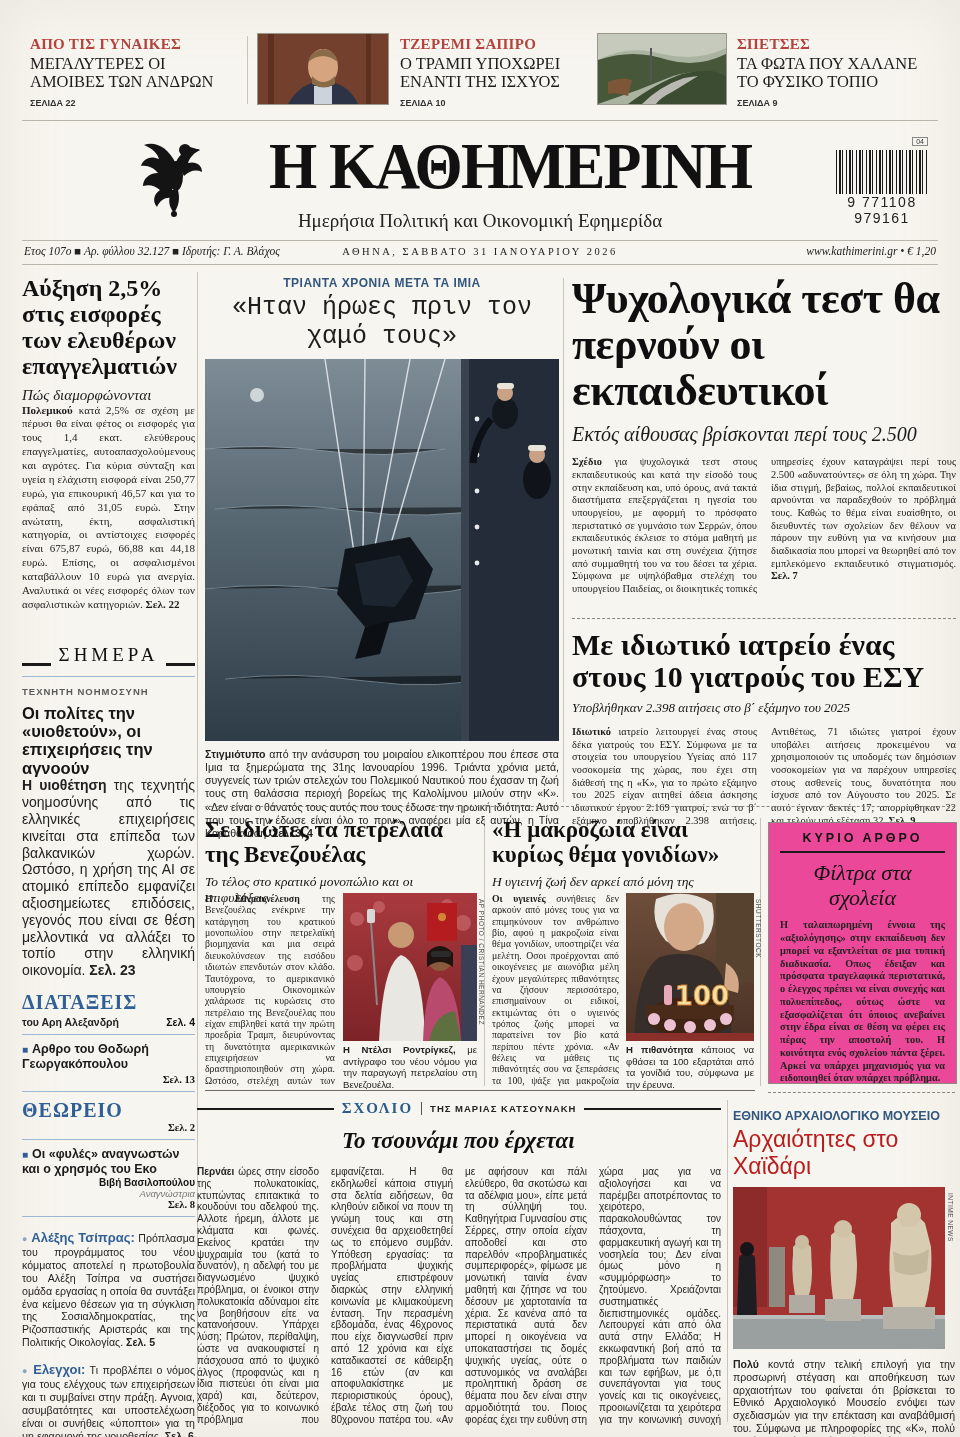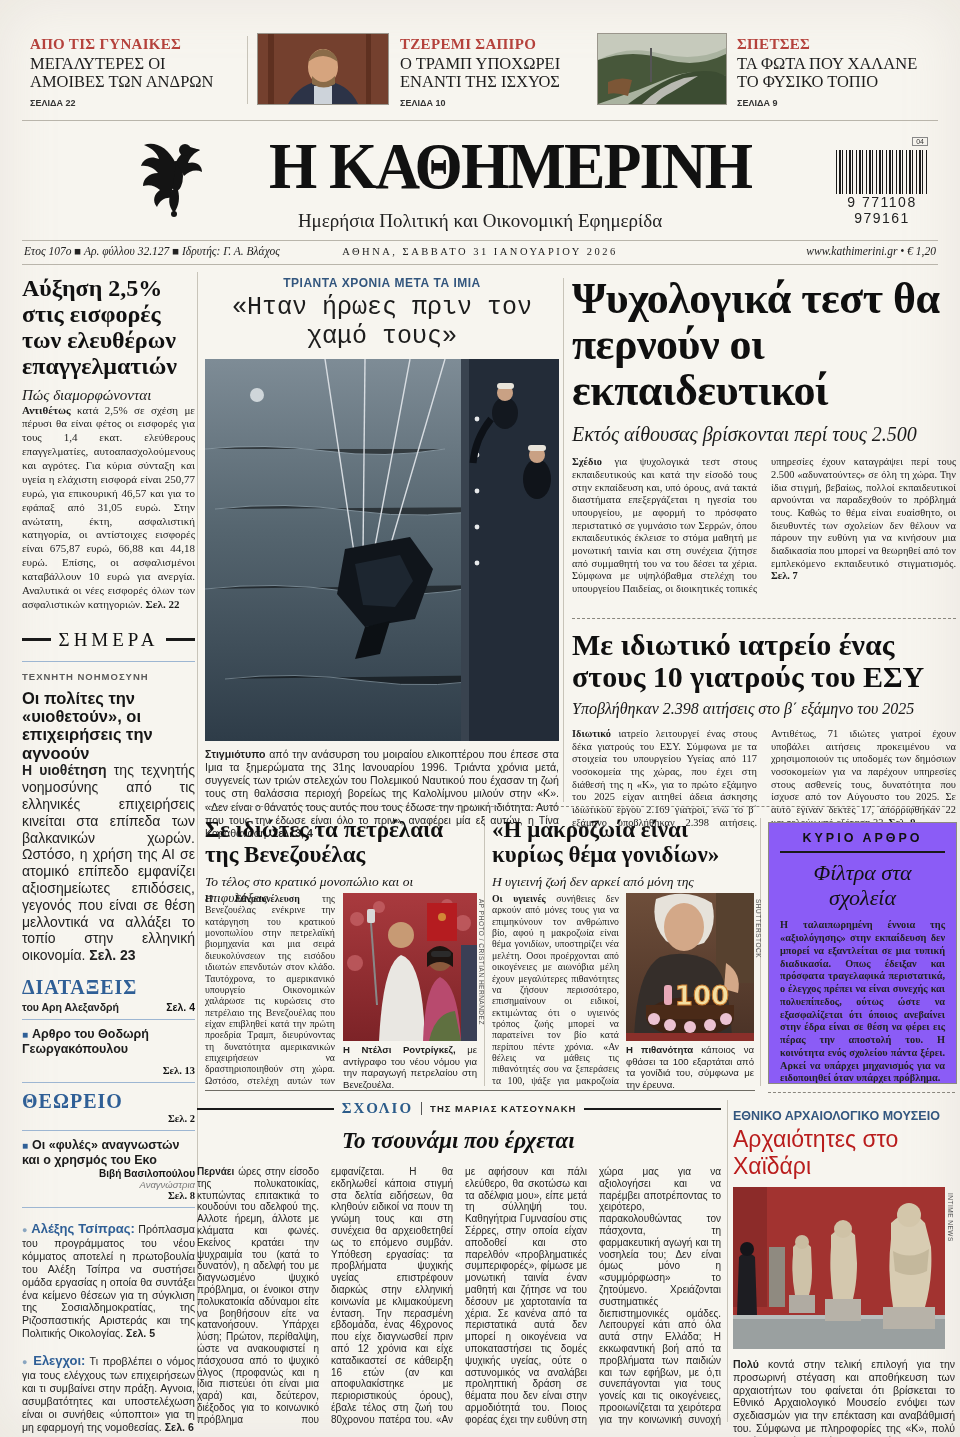--- a/index.html
+++ b/index.html
@@ -29,21 +29,21 @@
   .barcode{background:repeating-linear-gradient(90deg,#1a1a1a 0 1px,transparent 1px 3px,#1a1a1a 3px 5px,transparent 5px 6px,#1a1a1a 6px 7px,transparent 7px 10px);}
   .bc-num{font-size:14px;letter-spacing:1.5px;text-align:center;font-family:"Liberation Sans",sans-serif;color:#222;}
   .bc-issue{font-size:7px;border:1px solid #888;padding:0 3px;font-family:"Liberation Sans",sans-serif;color:#333;}
 
   
   .sb-hl{font-size:24px;font-weight:bold;line-height:1.08;color:#111;}
   .sb-deck{font-size:15px;font-style:italic;margin-top:7px;color:#1a1a1a;}
   .sb-body{font-size:11px;line-height:1.26;margin-top:9px;color:#1c1c1c;}
   .lead{font-weight:bold;}
   .pageref{font-weight:bold;}
-  .simera-head{display:flex;align-items:center;gap:8px;margin-top:17px;}
+  .simera-head{display:flex;align-items:flex-end;gap:8px;margin-top:32px;}
   .simera-bar{flex:1;height:3px;background:#1a1a1a;}
   .simera-word{font-size:19px;letter-spacing:4px;color:#111;}
   .sb-kicker{font-size:9.5px;font-weight:bold;letter-spacing:1px;color:#5a5a5a;font-family:"Liberation Sans",sans-serif;margin-top:9px;}
   .sb-hl2{font-size:16.5px;font-weight:bold;line-height:1.12;margin-top:7px;font-family:"Liberation Sans",sans-serif;color:#151515;}
   .sb-body2{font-size:14px;line-height:1.2;margin-top:8px;font-family:"Liberation Sans",sans-serif;color:#222;}
   .sec-title{font-size:20px;font-weight:bold;letter-spacing:1px;color:#2f5f96;}
   .sec-row{display:flex;justify-content:space-between;align-items:baseline;font-family:"Liberation Sans",sans-serif;}
   .sec-author{font-size:10.5px;font-weight:bold;color:#222;}
   .sec-page{font-size:10.5px;font-weight:bold;color:#111;}
   .sec-item{font-size:12.5px;font-weight:bold;line-height:1.18;color:#1b1b1b;font-family:"Liberation Sans",sans-serif;}
@@ -57,31 +57,31 @@
   
   .imia-kicker{font-size:12px;font-weight:bold;letter-spacing:.5px;color:#33567e;text-align:center;font-family:"Liberation Sans",sans-serif;}
   .imia-hl{font-size:25px;text-align:center;margin-top:3px;color:#1d1d1d;font-family:Liberation Mono, monospace;font-weight:400;}
   .caption{font-size:10.6px;line-height:1.24;font-family:"Liberation Sans",sans-serif;color:#222;}
 
   
   .main-hl{font-size:44px;font-weight:bold;line-height:1.04;color:#0f0f0f;letter-spacing:-.5px;}
   .main-deck{font-size:20px;font-style:italic;margin-top:10px;color:#1a1a1a;}
   .body2col{column-count:2;column-gap:14px;font-size:10.4px;line-height:1.22;margin-top:10px;color:#1c1c1c;}
   .esy-hl{font-size:30px;font-weight:bold;line-height:1.06;color:#0f0f0f;}
-  .esy-deck{font-size:16px;font-style:italic;margin-top:7px;}
+  .esy-deck{font-size:13px;font-style:italic;margin-top:7px;}
 
   
   .mid-hl{font-size:23px;font-weight:bold;line-height:1.08;color:#101010;}
   .mid-deck{font-size:13.5px;font-style:italic;margin-top:6px;}
   .mid-body{font-size:9.8px;line-height:1.16;color:#1d1d1d;}
   .mid-cap{font-size:9.6px;line-height:1.2;font-family:"Liberation Sans",sans-serif;color:#222;margin-top:4px;}
   .credit{font-size:6.5px;color:#555;font-family:"Liberation Sans",sans-serif;writing-mode:vertical-rl;letter-spacing:.5px;}
 
   
-  .edit-box{border:1px solid #8d8a80;background:#8b5cf6;padding:8px 11px;}
+  .edit-box{border:1px solid #8d8a80;background:#ec4899;padding:8px 11px;}
   .edit-label{font-size:12.5px;font-weight:bold;letter-spacing:3px;text-align:center;font-family:"Liberation Sans",sans-serif;color:#111;}
   .edit-rule{border:none;border-top:2px solid #1a1a1a;margin:6px 0 8px;}
   .edit-title{font-size:22px;font-style:italic;text-align:center;line-height:1.12;color:#111;}
   .edit-body{font-size:10.3px;font-weight:bold;line-height:1.24;margin-top:9px;text-align:justify;color:#222;}
 
   
   .sch-head{display:flex;align-items:center;gap:8px;}
   .sch-line{flex:1;height:2px;background:#1a1a1a;}
   .sch-label{font-size:15px;font-weight:bold;letter-spacing:2px;color:#2c5c8a;}
   .sch-sep{width:1px;height:13px;background:#555;}
@@ -176,21 +176,21 @@
 
   <div class="abs vrule" style="left:197px;top:272px;height:1150px;"></div>
   <div class="abs vrule" style="left:563px;top:278px;height:524px;"></div>
   <div class="abs vrule" style="left:484px;top:818px;height:268px;"></div>
   <div class="abs vrule" style="left:760px;top:818px;height:268px;"></div>
   <div class="abs vrule" style="left:727px;top:1100px;height:322px;"></div>
 
   <div class="abs" style="left:22px;top:276px;width:173px;">
     <div class="sb-hl">Αύξηση 2,5% στις εισφορές των ελευθέρων επαγγελματιών</div>
     <div class="sb-deck">Πώς διαμορφώνονται</div>
-    <p class="sb-body just" style="margin:0;"><b class="lead">Αντιθέτως</b>
+    <p class="sb-body just" style="margin:0;"><b class="lead">Πολεμικού</b>
       <span>κατά 2,5% σε σχέση με πέρυσι θα είναι φέτος οι εισφορές για τους 1,4 εκατ. ελεύθερους επαγγελματίες, αυτοαπασχολούμενους και αγρότες. Για κύρια σύνταξη και υγεία η ελάχιστη εισφορά είναι 250,77 ευρώ, για επικουρική 46,57 και για το εφάπαξ από 31,05 ευρώ. Στην ανώτατη, έκτη, ασφαλιστική κατηγορία, οι αντίστοιχες εισφορές είναι 675,87 ευρώ, 66,88 και 44,18 ευρώ. Επίσης, οι ασφαλισμένοι καταβάλλουν 10 ευρώ για ανεργία. Αναλυτικά οι νέες εισφορές όλων των ασφαλιστικών κατηγοριών.</span>
       <b class="pageref">Σελ. 22</b></p>
 
     <div class="simera-head">
       <div class="simera-bar"></div>
       <div class="simera-word">ΣΗΜΕΡΑ</div>
       <div class="simera-bar"></div>
     </div>
 
     <hr class="brule" style="margin-top:10px;">
@@ -201,21 +201,21 @@
       <b class="pageref">Σελ. 23</b></p>
 
     <div style="margin-top:12px;">
       <div class="sec-title">ΔΙΑΤΑΞΕΙΣ</div>
       <div class="sec-row" style="margin-top:2px;">
         <span class="sec-author">του Αρη Αλεξανδρή</span>
         <span class="sec-page">Σελ. 4</span>
       </div>
       <hr class="brule" style="margin-top:6px;">
       <div class="sec-item" style="margin-top:7px;"><span class="sq">■</span><span>Αρθρο του Θοδωρή Γεωργακόπουλου</span></div>
-      <div class="sec-page" style="text-align:right;margin-top:9px;">Σελ. 13</div>
+      <div class="sec-page" style="text-align:right;margin-top:3px;">Σελ. 13</div>
       <hr class="brule" style="margin-top:6px;">
       <div class="sec-title" style="margin-top:7px;">ΘΕΩΡΕΙΟ</div>
       <div class="sec-page" style="text-align:right;">Σελ. 2</div>
       <hr class="brule" style="margin-top:6px;">
       <div class="sec-item" style="margin-top:7px;"><span class="sq">■</span><span>Οι «φυλές» αναγνωστών και ο χρησμός του Εκο</span></div>
       <div class="sec-byline" style="">Βιβή Βασιλοπούλου</div>
       <div class="sec-role">Αναγνώστρια</div>
       <div class="sec-page" style="text-align:right;">Σελ. 8</div>
       <hr class="brule" style="margin-top:6px;">
     </div>

